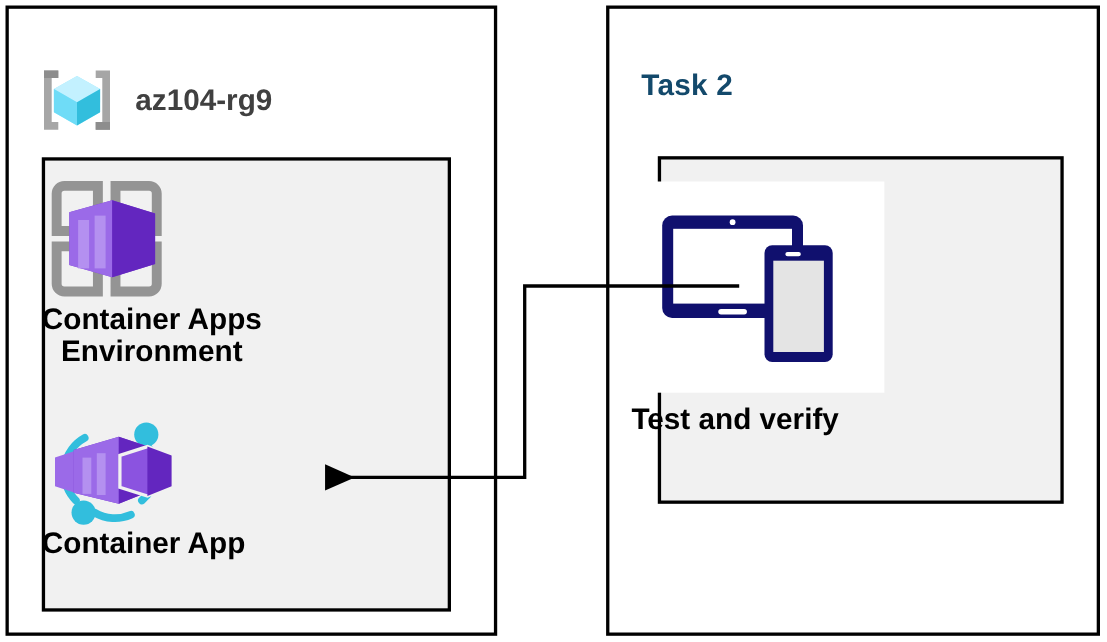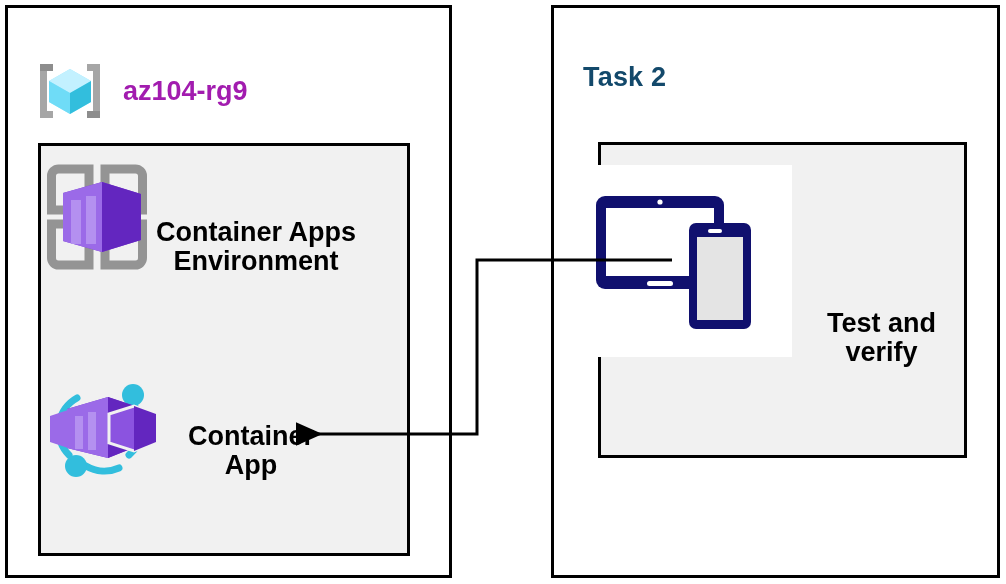--- a/index.html
+++ b/index.html
@@ -32,37 +32,37 @@
   }
   #task1-title{left:30px;top:18px;}
   #task2-title{left:583px;top:18px;margin-top:44px;}
 
   
   #rg-row{
     position:absolute;left:33px;top:60px;
     display:flex;align-items:center;gap:16px;
   }
   #rg-label{
-    font-size:27px;font-weight:bold;color:#a21caf;white-space:nowrap;
+    font-size:27px;font-weight:bold;color:#404040;white-space:nowrap;
   }
 
   
   .inner-panel{
     position:absolute;
     background:#f1f1f1;
     border:3px solid #000000;
     box-sizing:border-box;
   }
   #task1-inner{left:38px;top:143px;width:372px;height:413px;}
   #task2-inner{left:598px;top:142px;width:369px;height:316px;}
 
   
   .node{
     position:absolute;
-    display:flex;flex-direction:row;align-items:flex-end;
+    display:flex;flex-direction:column;align-items:flex-start;
     text-align:center;
   }
   .node-label{
     font-size:27px;font-weight:bold;color:#000000;line-height:1.08;
     white-space:pre-line;
   }
   #node-cae{left:38px;top:158px;width:372px;}
   #node-ca{left:38px;top:376px;width:296px;}
   #node-test{left:574px;top:165px;width:397px;}
 

